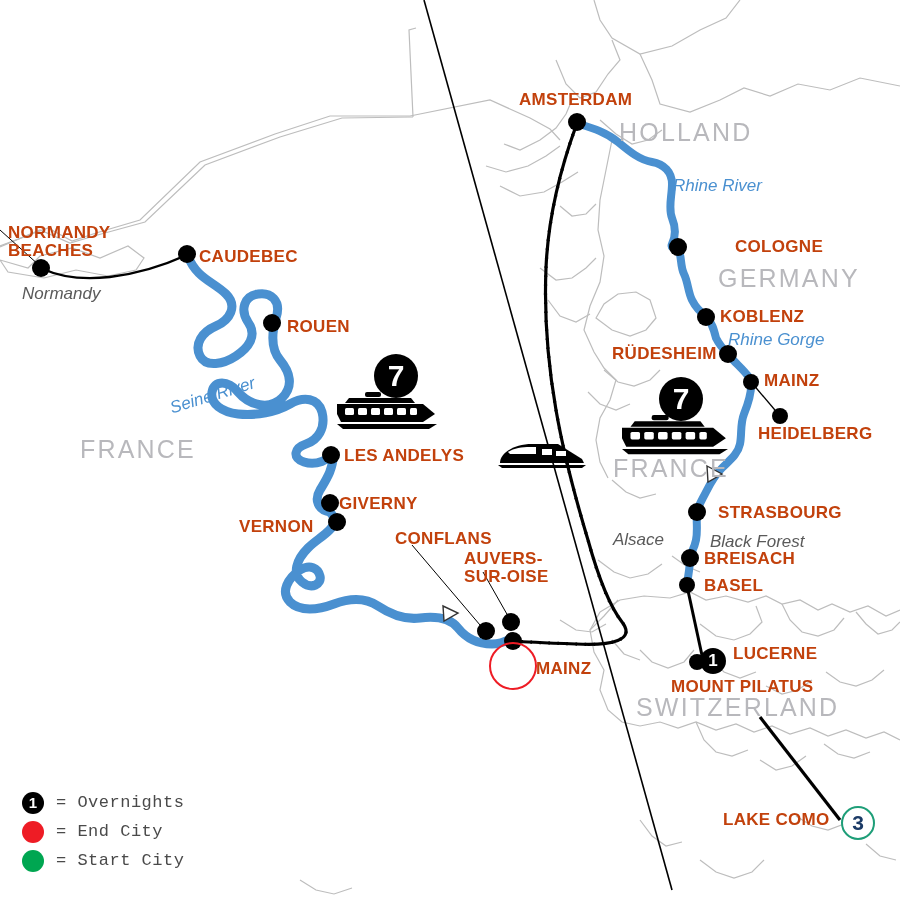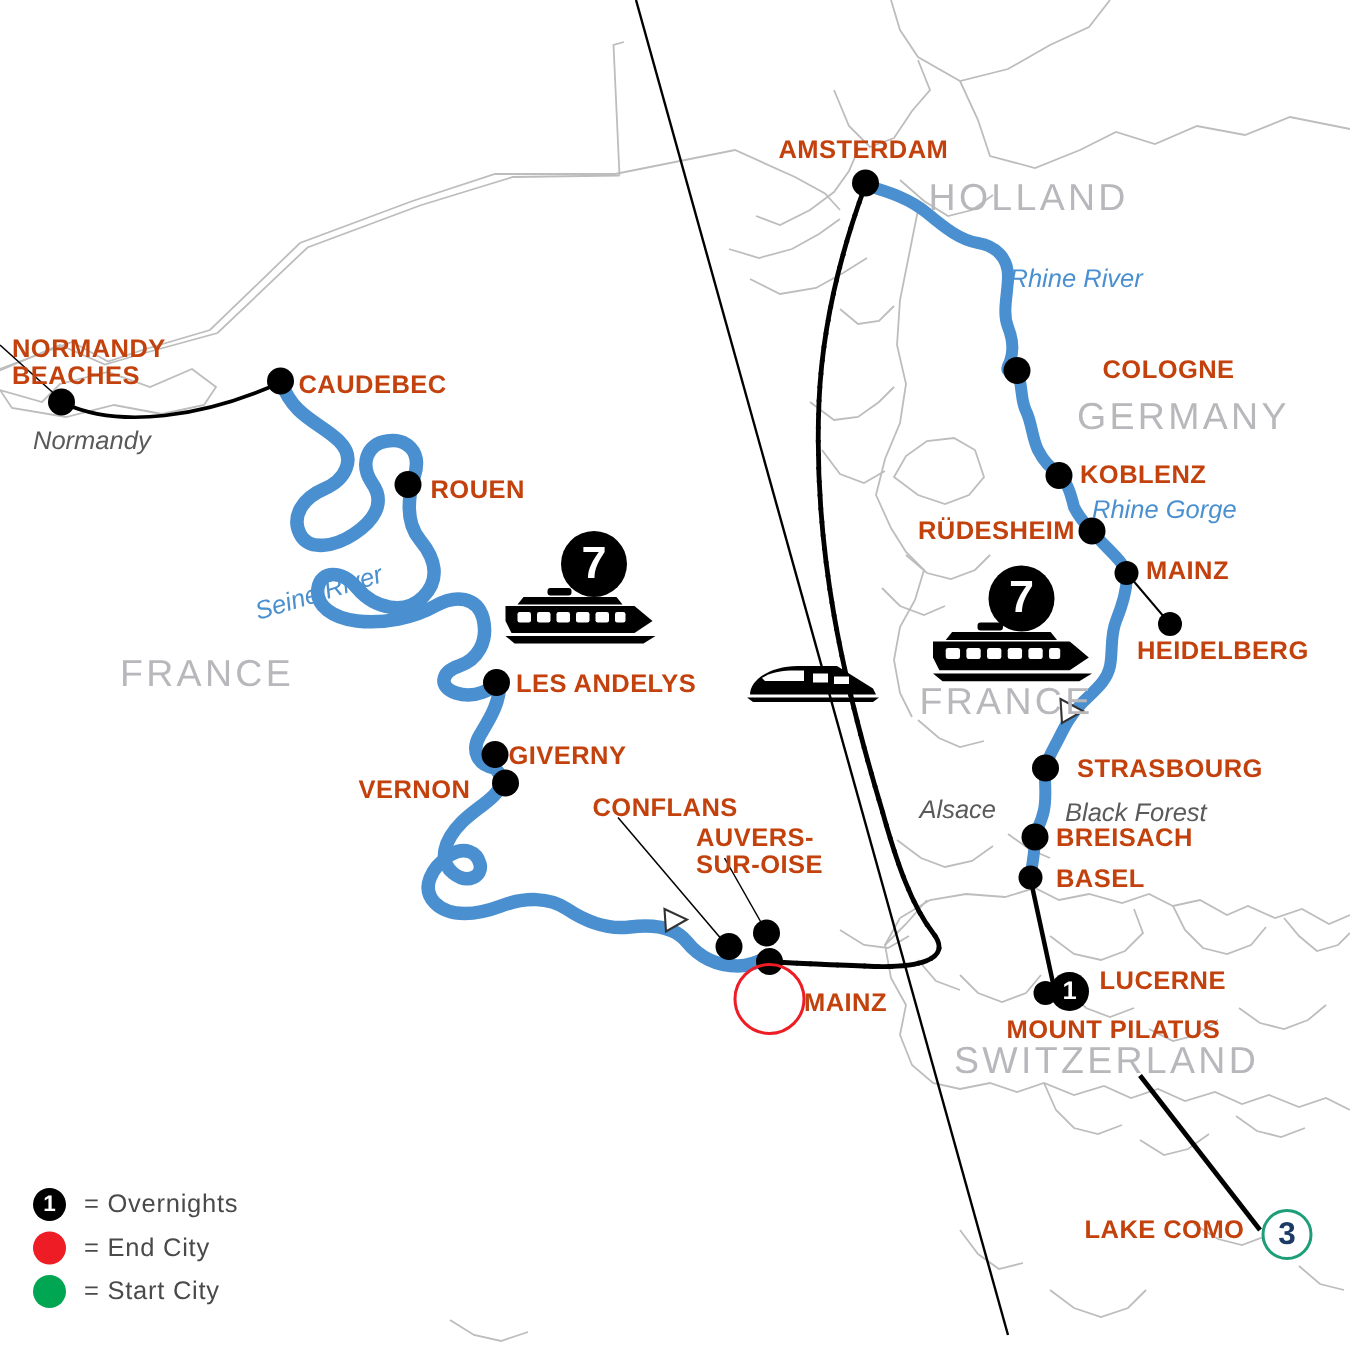--- a/index.html
+++ b/index.html
@@ -74,21 +74,21 @@
     left: 0; top: 0; right: 0; bottom: 0;
     color: #ffffff;
     font-size: 15px;
     font-weight: bold;
     display: flex;
     align-items: center;
     justify-content: center;
   }
   .legend-text {
     margin-left: 12px;
-    font-family: Liberation Sans, sans-serif;
+    font-family: Liberation Mono, monospace;
     font-size: 17px;
     color: #4a4a4a;
     letter-spacing: 0.5px;
   }
   .badge {
     position: absolute;
     border-radius: 50%;
     display: flex;
     align-items: center;
     justify-content: center;

